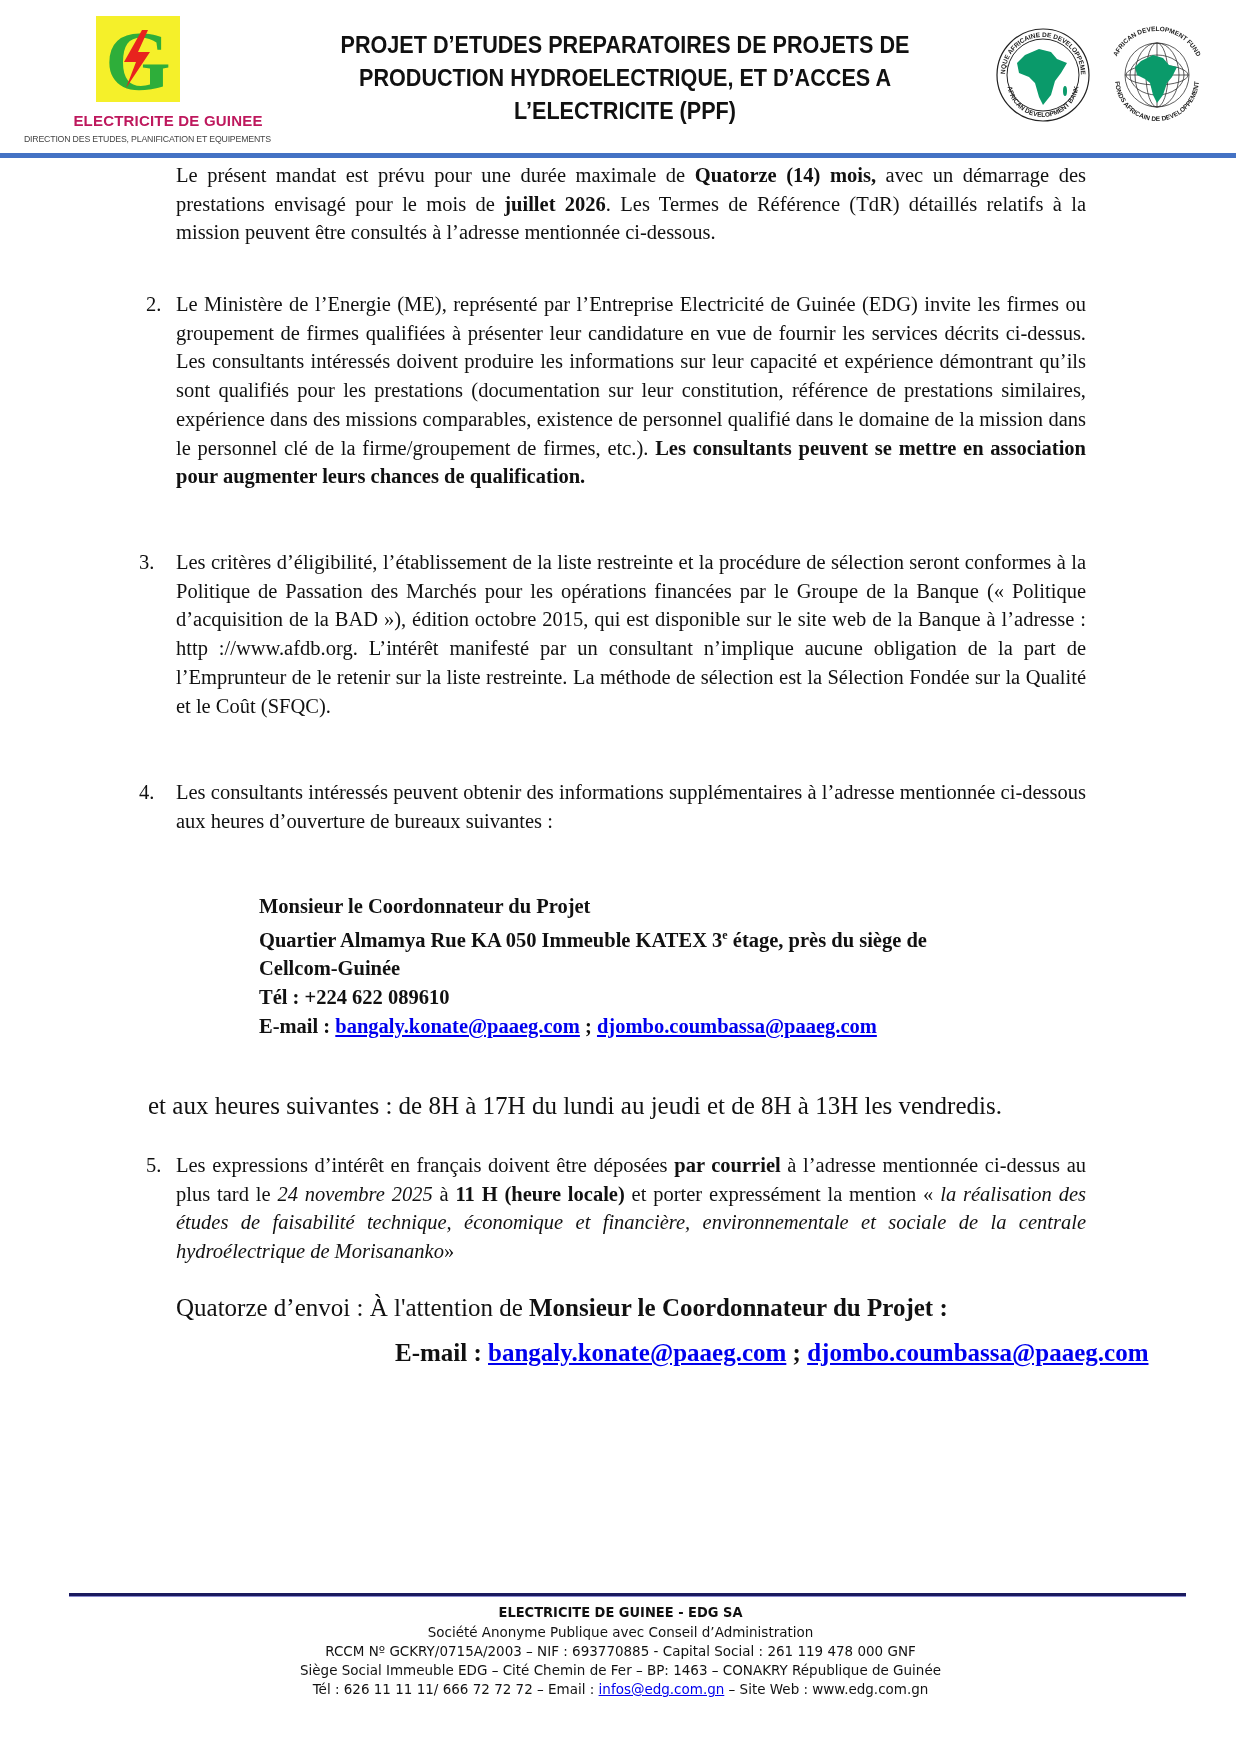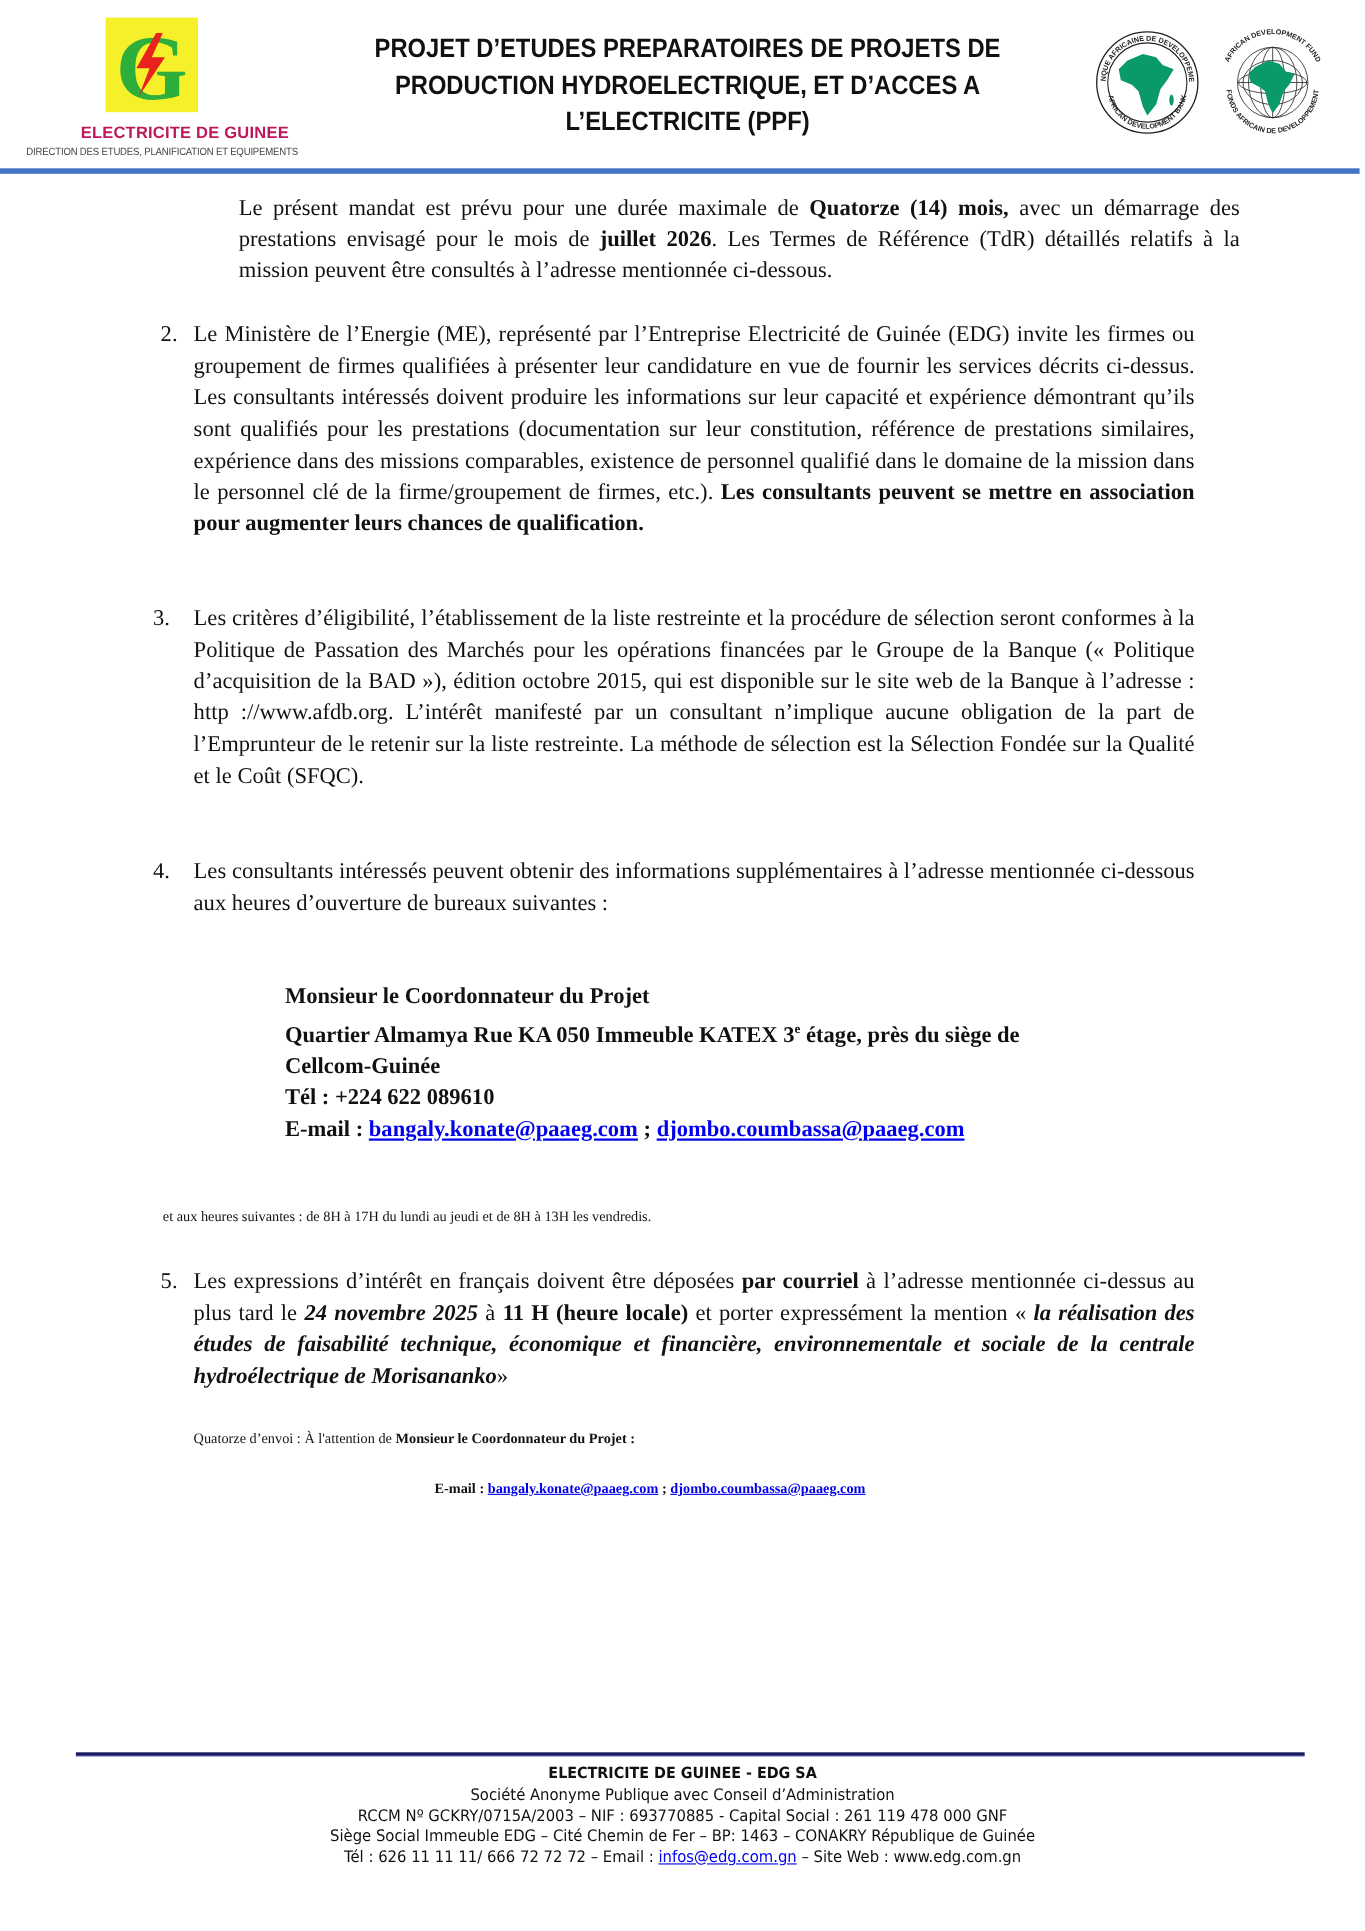--- a/index.html
+++ b/index.html
@@ -17,24 +17,24 @@
   .afdb-logos { position: absolute; left: 995px; top: 25px; width: 240px; height: 100px; }
   .afdb-logos svg { display: block; }
 
   .hdr-rule { position: absolute; left: 0; top: 153px; width: 1236px; height: 5px; background: #4472c4; }
 
   
   .body { position: absolute; left: 0; top: 0; width: 1241px; }
   .para { position: absolute; left: 176px; width: 910px; font-size: 20.5px; line-height: 28.7px; text-align: justify; }
   .num { position: absolute; font-size: 20.5px; line-height: 28.7px; }
   .b { font-weight: bold; }
-  .bi { font-weight: bold; font-style: italic; }
+  .bi { font-weight: normal; font-style: italic; }
   .addr { position: absolute; left: 259px; width: 830px; font-size: 20.5px; line-height: 28.7px; font-weight: bold; }
   a.mail { color: #0000ee; text-decoration: underline; font-weight: bold; }
-  .plain { position: absolute; font-size: 13px; line-height: 28.7px; }
+  .plain { position: absolute; font-size: 25px; line-height: 28.7px; }
 
   
   .ftr-rule { position: absolute; left: 69px; top: 1593px; width: 1117px; height: 3px; background: #1a1a5e; box-shadow: 0 1px 0 #8a8ad0; }
   .ftr { position: absolute; left: 0; width: 1241px; text-align: center; font-family: "DejaVu Sans", sans-serif; font-size: 14.5px; line-height: 19px; color: #111; transform: scaleX(0.93); transform-origin: center top; }
   .ftr.b { font-weight: bold; font-size: 14px; }
   .ftr a { color: #0000ee; text-decoration: underline; }
 </style>
 </head>
 <body>
 
@@ -85,21 +85,21 @@
       </g>
       <path d="M146,36 L158,30 L168,33 L174,40 L182,42 L177,52 L172,58 L168,70 L162,78 L158,70 L155,58 L150,54 L142,50 L140,42 Z" fill="#0a9a6a"></path>
     </g>
   </svg>
 </div>
 
 <div class="hdr-rule"></div>
 
 <div class="body">
 
-  <div class="para" style="top:175px;margin-left:41px;"><span>Le présent mandat est prévu pour une durée maximale de </span><span class="b">Quatorze (14) mois,</span><span> avec un démarrage des prestations envisagé pour le mois de </span><span class="b">juillet 2026</span><span>. Les Termes de Référence (TdR) détaillés relatifs à la mission peuvent être consultés à l’adresse mentionnée ci-dessous.</span></div>
+  <div class="para" style="top:161px;"><span>Le présent mandat est prévu pour une durée maximale de </span><span class="b">Quatorze (14) mois,</span><span> avec un démarrage des prestations envisagé pour le mois de </span><span class="b">juillet 2026</span><span>. Les Termes de Référence (TdR) détaillés relatifs à la mission peuvent être consultés à l’adresse mentionnée ci-dessous.</span></div>
 
   <div class="num" style="left:146px; top:290px;">2.</div>
   <div class="para" style="top:290px;"><span>Le Ministère de l’Energie (ME), représenté par l’Entreprise Electricité de Guinée (EDG) invite les firmes ou groupement de firmes qualifiées à présenter leur candidature en vue de fournir les services décrits ci-dessus. Les consultants intéressés doivent produire les informations sur leur capacité et expérience démontrant qu’ils sont qualifiés pour les prestations (documentation sur leur constitution, référence de prestations similaires, expérience dans des missions comparables, existence de personnel qualifié dans le domaine de la mission dans le personnel clé de la firme/groupement de firmes, etc.). </span><span class="b">Les consultants peuvent se mettre en association pour augmenter leurs chances de qualification.</span></div>
 
   <div class="num" style="left:139px; top:548px;">3.</div>
   <div class="para" style="top:548px;">Les critères d’éligibilité, l’établissement de la liste restreinte et la procédure de sélection seront conformes à la Politique de Passation des Marchés pour les opérations financées par le Groupe de la Banque (« Politique d’acquisition de la BAD »), édition octobre 2015, qui est disponible sur le site web de la Banque à l’adresse : http ://www.afdb.org. L’intérêt manifesté par un consultant n’implique aucune obligation de la part de l’Emprunteur de le retenir sur la liste restreinte. La méthode de sélection est la Sélection Fondée sur la Qualité et le Coût (SFQC).</div>
 
   <div class="num" style="left:139px; top:778px;">4.</div>
   <div class="para" style="top:778px;">Les consultants intéressés peuvent obtenir des informations supplémentaires à l’adresse mentionnée ci-dessous aux heures d’ouverture de bureaux suivantes :</div>
 

